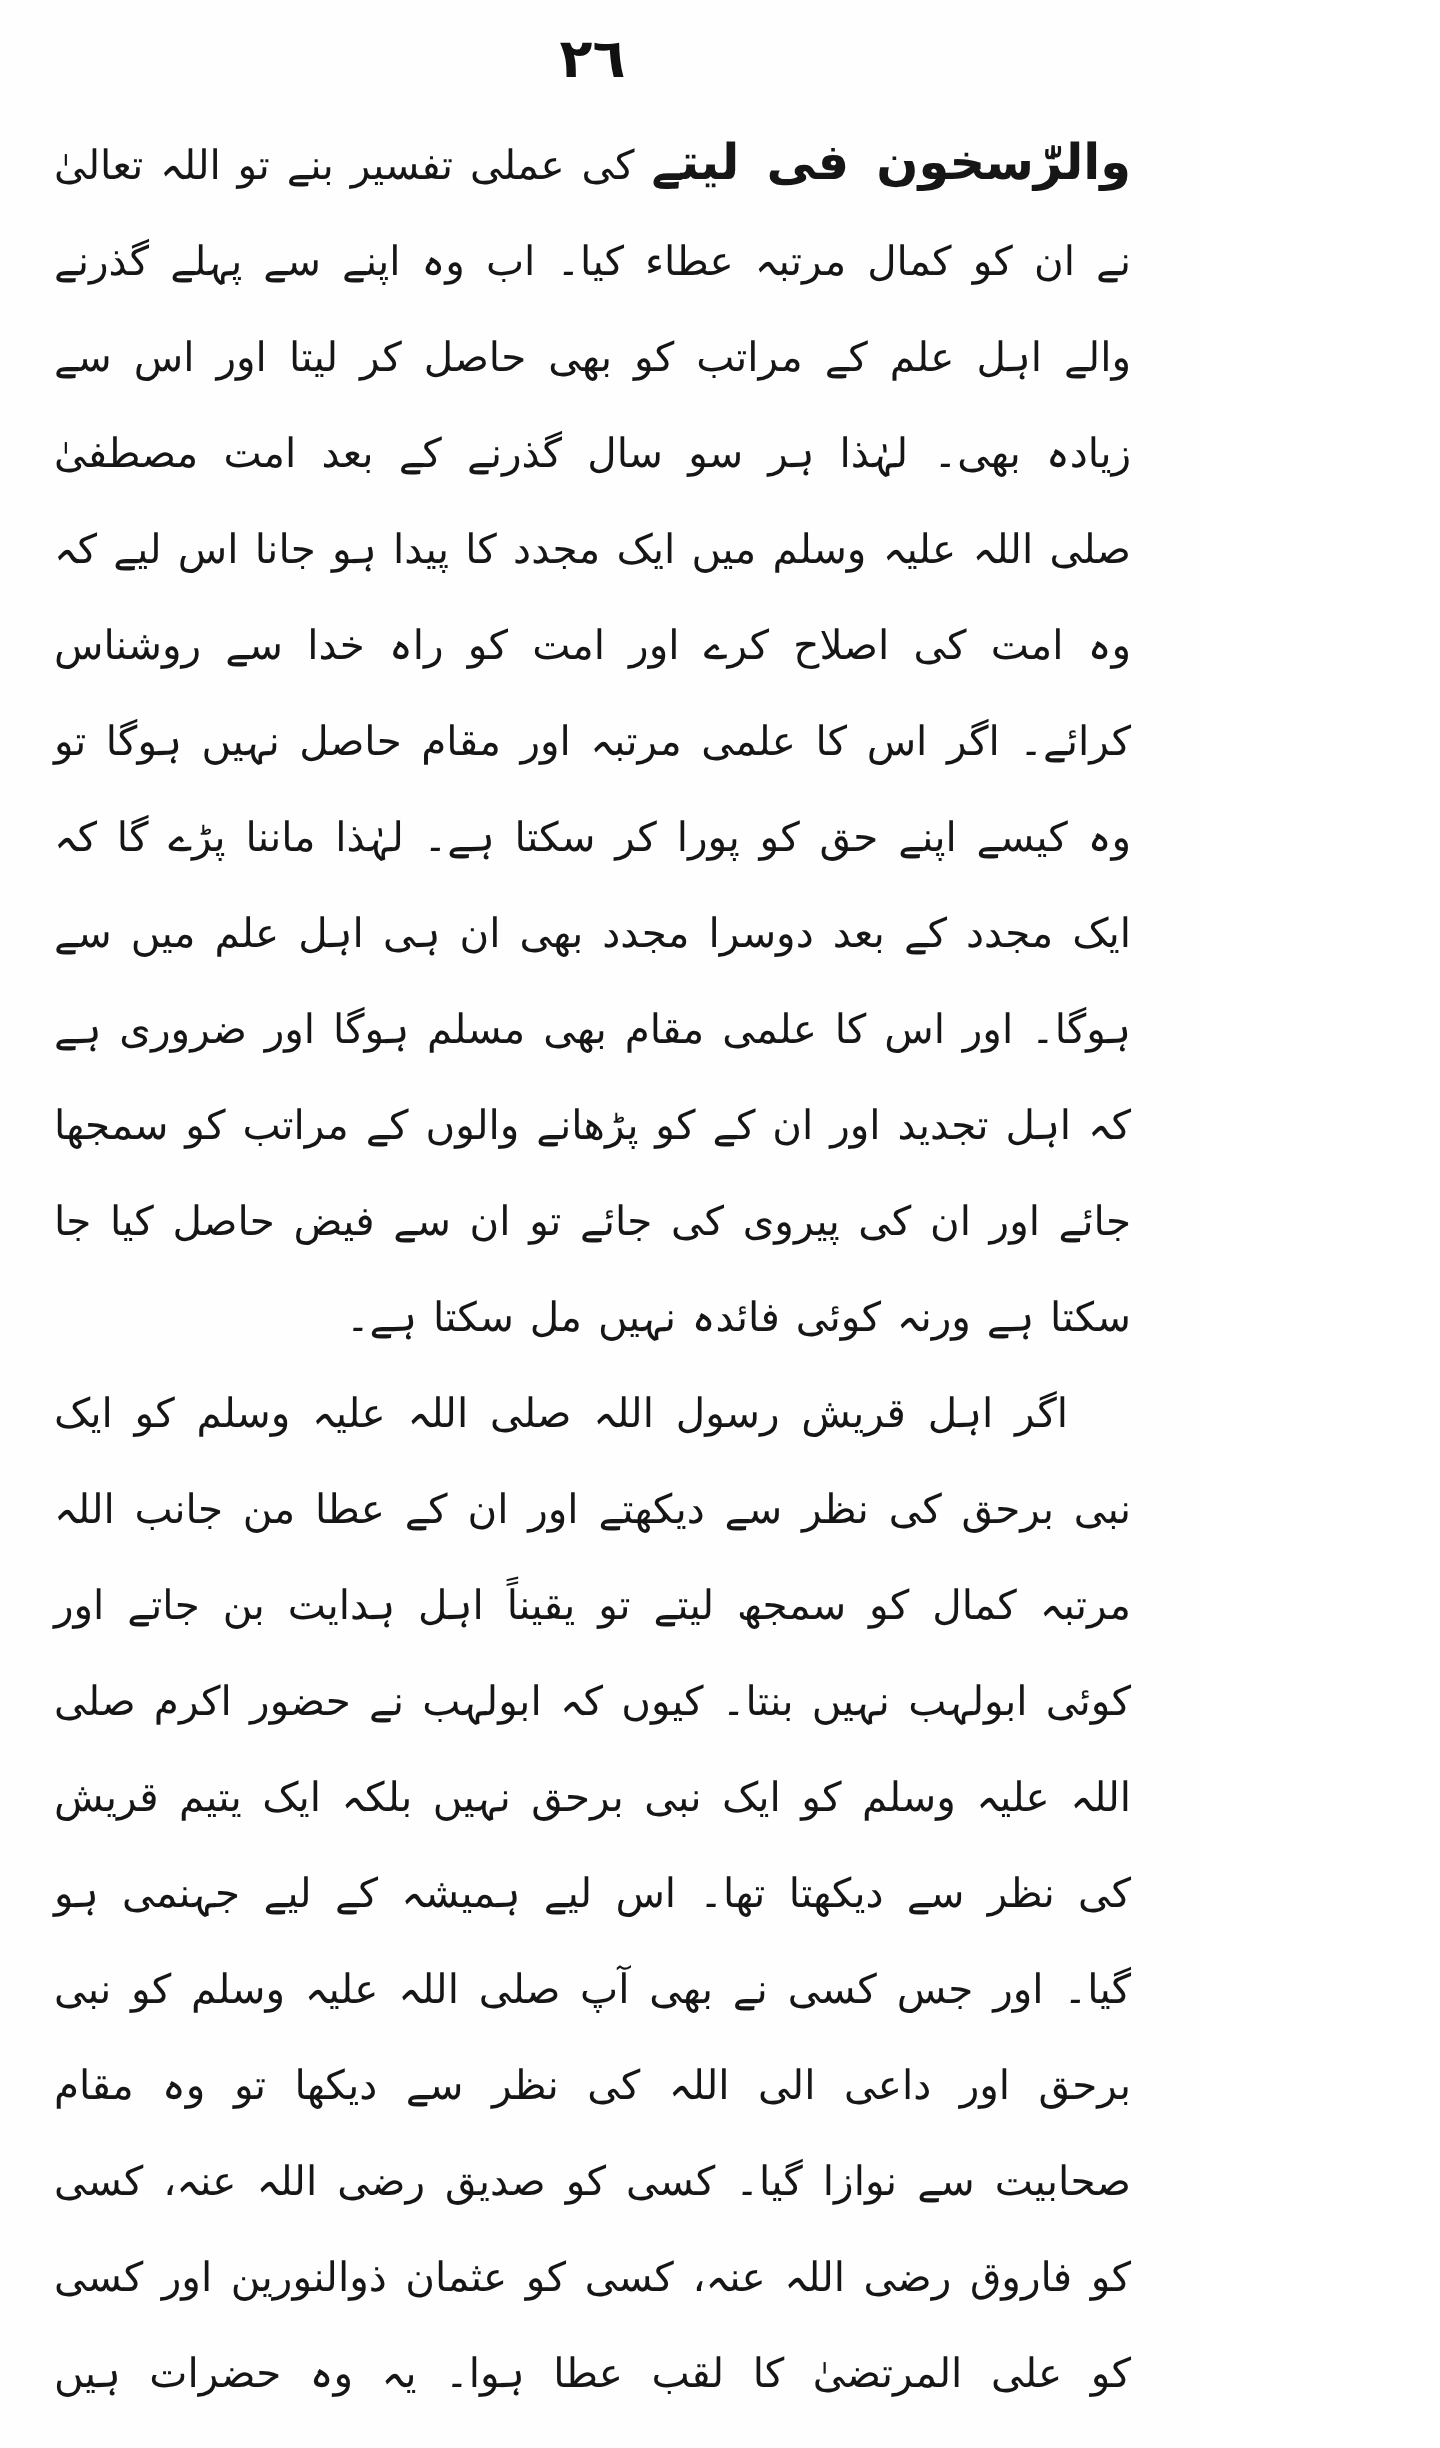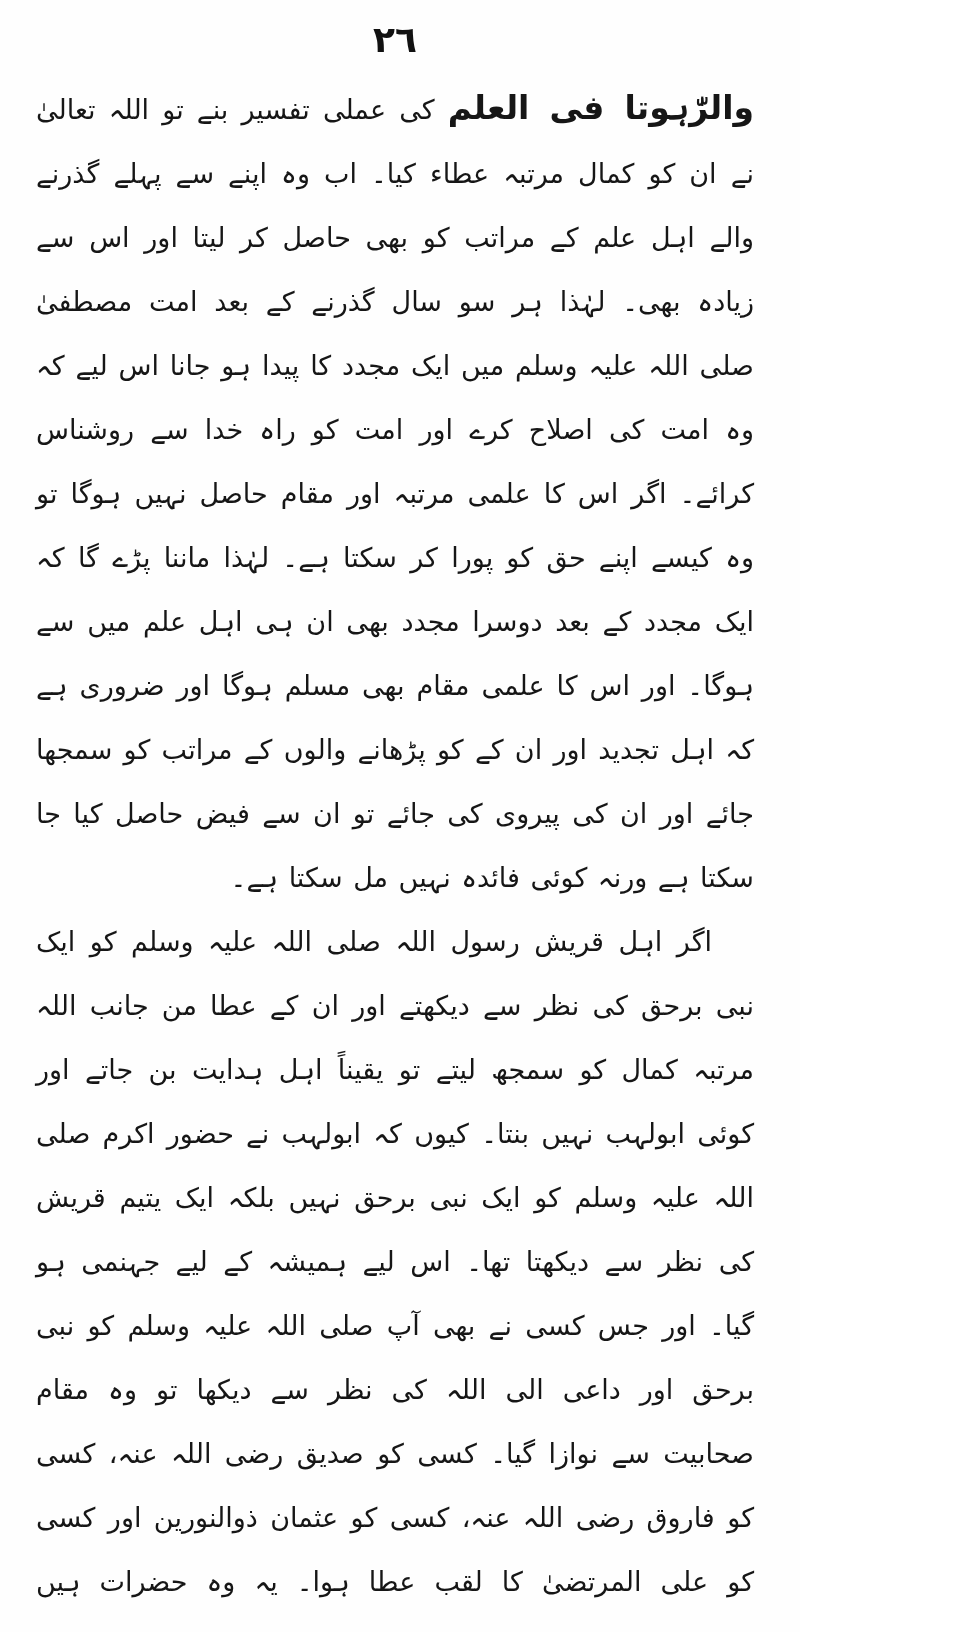--- a/index.html
+++ b/index.html
@@ -49,21 +49,21 @@
 </head>
 <body>
 
 <div class="page">
 
   <div class="page-number">٢٦</div>
 
   <div class="content" dir="rtl" lang="ur">
 
     <p class="para">
-      <span class="lead">والرّٰہوتا فی العلم</span>
+      <span class="lead">والرّٰسخون فی لیتے</span>
       <span>کی عملی تفسیر بنے تو اللہ تعالیٰ نے ان کو کمال مرتبہ عطاء کیا۔ اب وہ اپنے سے پہلے گذرنے والے اہل علم کے مراتب کو بھی حاصل کر لیتا اور اس سے زیادہ بھی۔ لہٰذا ہر سو سال گذرنے کے بعد امت مصطفیٰ صلی اللہ علیہ وسلم میں ایک مجدد کا پیدا ہو جانا اس لیے کہ وہ امت کی اصلاح کرے اور امت کو راہ خدا سے روشناس کرائے۔ اگر اس کا علمی مرتبہ اور مقام حاصل نہیں ہوگا تو وہ کیسے اپنے حق کو پورا کر سکتا ہے۔ لہٰذا ماننا پڑے گا کہ ایک مجدد کے بعد دوسرا مجدد بھی ان ہی اہل علم میں سے ہوگا۔ اور اس کا علمی مقام بھی مسلم ہوگا اور ضروری ہے کہ اہل تجدید اور ان کے کو پڑھانے والوں کے مراتب کو سمجھا جائے اور ان کی پیروی کی جائے تو ان سے فیض حاصل کیا جا سکتا ہے ورنہ کوئی فائدہ نہیں مل سکتا ہے۔</span>
     </p>
 
     <p class="para indented">
       <span>اگر اہل قریش رسول اللہ صلی اللہ علیہ وسلم کو ایک نبی برحق کی نظر سے دیکھتے اور ان کے عطا من جانب اللہ مرتبہ کمال کو سمجھ لیتے تو یقیناً اہل ہدایت بن جاتے اور کوئی ابولہب نہیں بنتا۔ کیوں کہ ابولہب نے حضور اکرم صلی اللہ علیہ وسلم کو ایک نبی برحق نہیں بلکہ ایک یتیم قریش کی نظر سے دیکھتا تھا۔ اس لیے ہمیشہ کے لیے جہنمی ہو گیا۔ اور جس کسی نے بھی آپ صلی اللہ علیہ وسلم کو نبی برحق اور داعی الی اللہ کی نظر سے دیکھا تو وہ مقام صحابیت سے نوازا گیا۔ کسی کو صدیق رضی اللہ عنہ، کسی کو فاروق رضی اللہ عنہ، کسی کو عثمان ذوالنورین اور کسی کو علی المرتضیٰ کا لقب عطا ہوا۔ یہ وہ حضرات ہیں جنہوں نے اللہ کے نبی کی پیروی کی ہے اور فرمانبردار بنے۔ تو مرتبہ اور مقام ان کا مقدر بن گیا اور جن لوگوں آپ صلی اللہ علیہ وسلم کی دعوت کو صرف سنا اور اپنی طرف اس دعوت میں حیلے اور بہانے تلاش کیے تو وہ ہدایت سے دور ہوتے چلے گئے اور ہمیشہ کے لیے ناکامی ان کا مقدر بنی رہی۔</span>
     </p>
 
     <p class="para indented">
       <span>تو معلوم ہوا جو کوئی بھی راہ حق کا متلاشی ہوتا ہے اور راہ علم پر گامزن ہوتا ہے تو وہ</span>
     </p>

